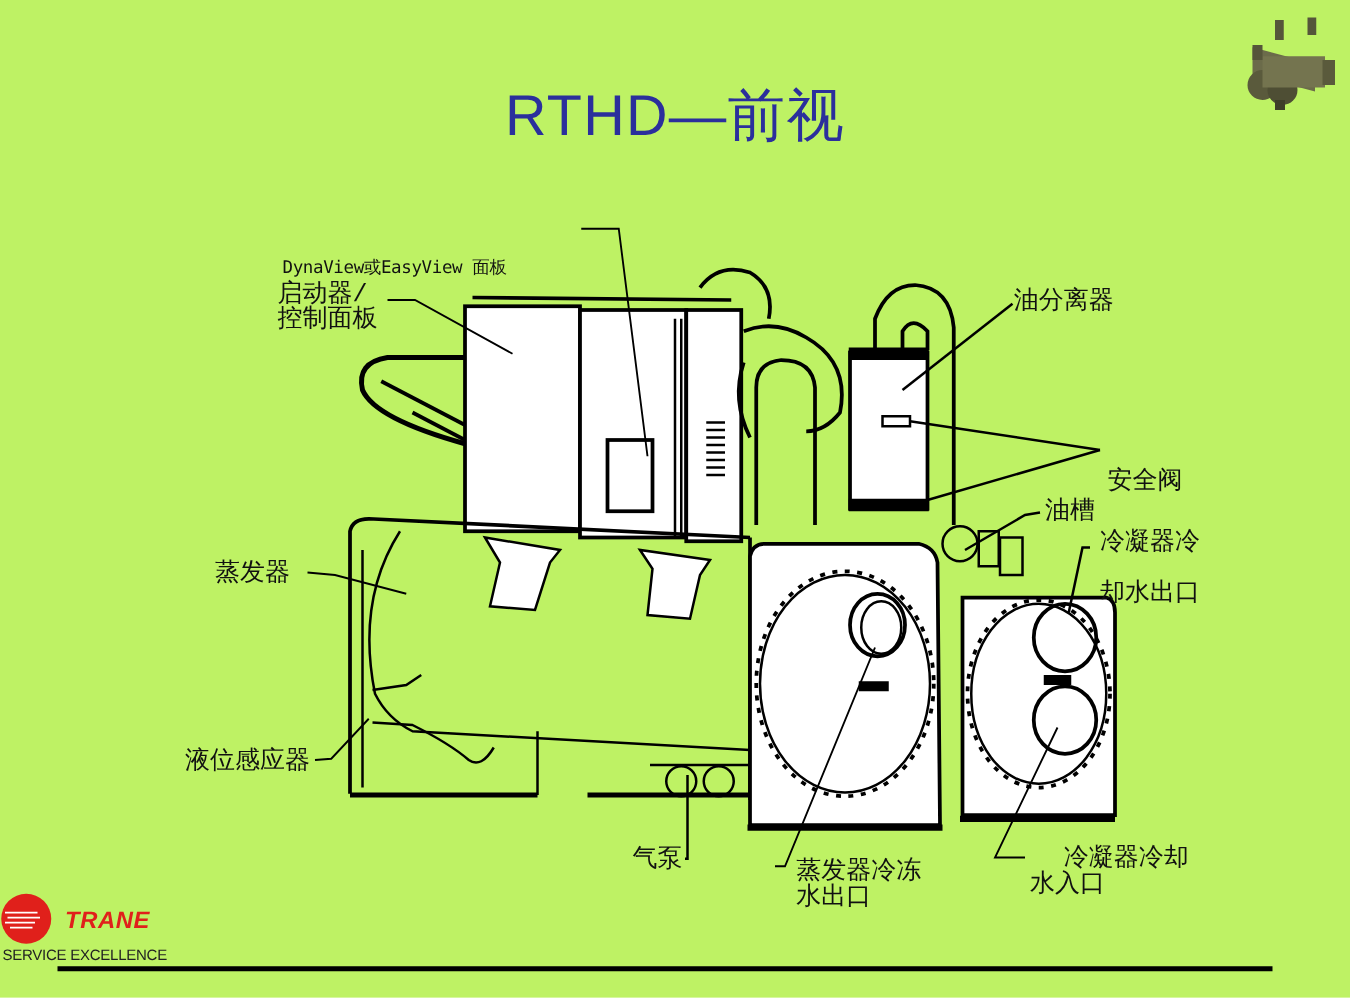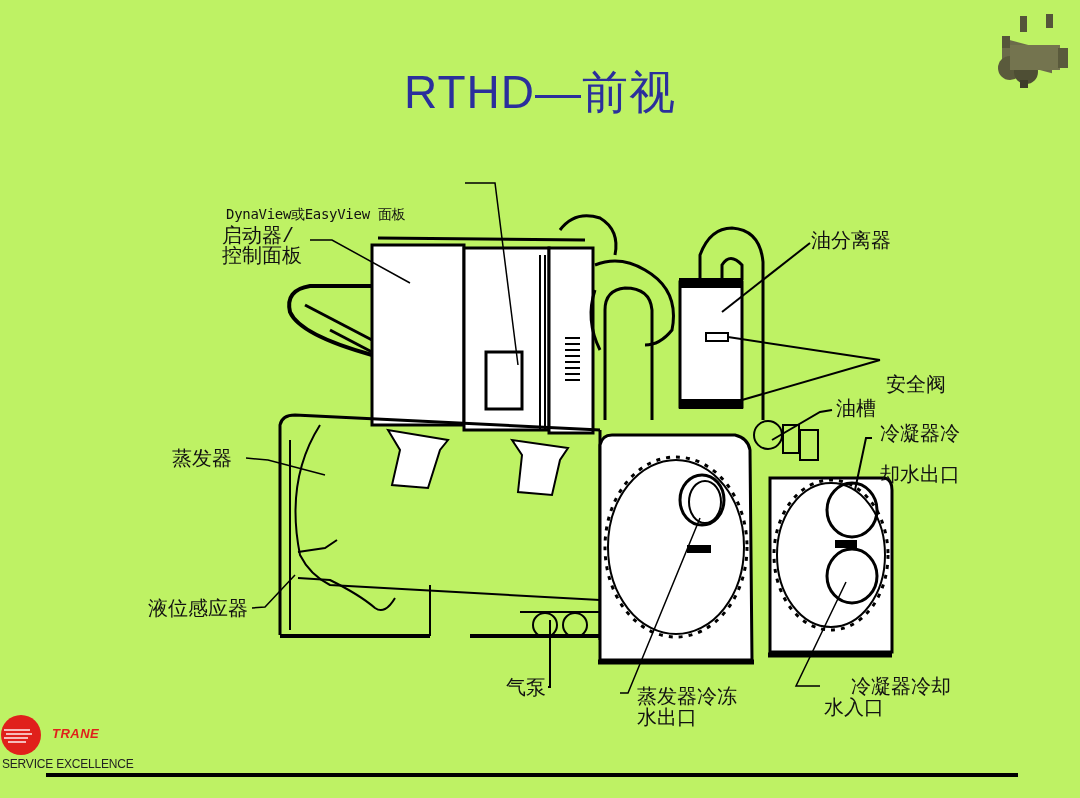--- a/index.html
+++ b/index.html
@@ -4,21 +4,21 @@
   <style>
     html, body { margin: 0; padding: 0; background: #ffffff; }
     body { width: 1080px; height: 798px; position: relative; overflow: hidden; font-family: "DejaVu Sans", sans-serif; }
     .slide { position: absolute; left: 0; top: 0; width: 1080px; height: 798px; background: #bef264; }
     .title { position: absolute; left: 0; width: 1080px; top: 62px; text-align: center; font-family: "Liberation Sans", sans-serif; font-size: 46px; color: #2b2f9c; letter-spacing: 1px; }
     .thumb { position: absolute; left: 980px; top: 10px; width: 100px; height: 80px; }
     .diagram { position: absolute; left: 0; top: 0; width: 1080px; height: 798px; }
     .lbl { position: absolute; font-family: Liberation Mono, monospace; font-size: 20px; color: #111; line-height: 20px; white-space: nowrap; }
     .lbl.mono { font-family: "DejaVu Sans Mono", monospace; font-size: 14px; letter-spacing: -0.3px; }
     .logo { position: absolute; left: 0; top: 710px; width: 200px; height: 70px; }
-    .logo-word { position: absolute; left: 52px; top: 16px; font-family: "Liberation Sans", sans-serif; font-weight: bold; font-style: italic; font-size: 13px; color: #e0201b; letter-spacing: 0.5px; }
+    .logo-word { position: absolute; left: 52px; top: 16px; font-family: "Liberation Sans", sans-serif; font-weight: bold; font-style: italic; font-size: 19px; color: #e0201b; letter-spacing: 0.5px; }
     .logo-tag { position: absolute; left: 2px; top: 47px; font-family: Liberation Sans, sans-serif; font-size: 12px; color: #222; letter-spacing: -0.2px; }
     .footer-rule { position: absolute; left: 46px; top: 773px; width: 972px; height: 4px; background: #000; }
   </style>
 </head>
 <body>
 
 <div class="slide">
 
   <div class="title">RTHD—前视</div>
 

